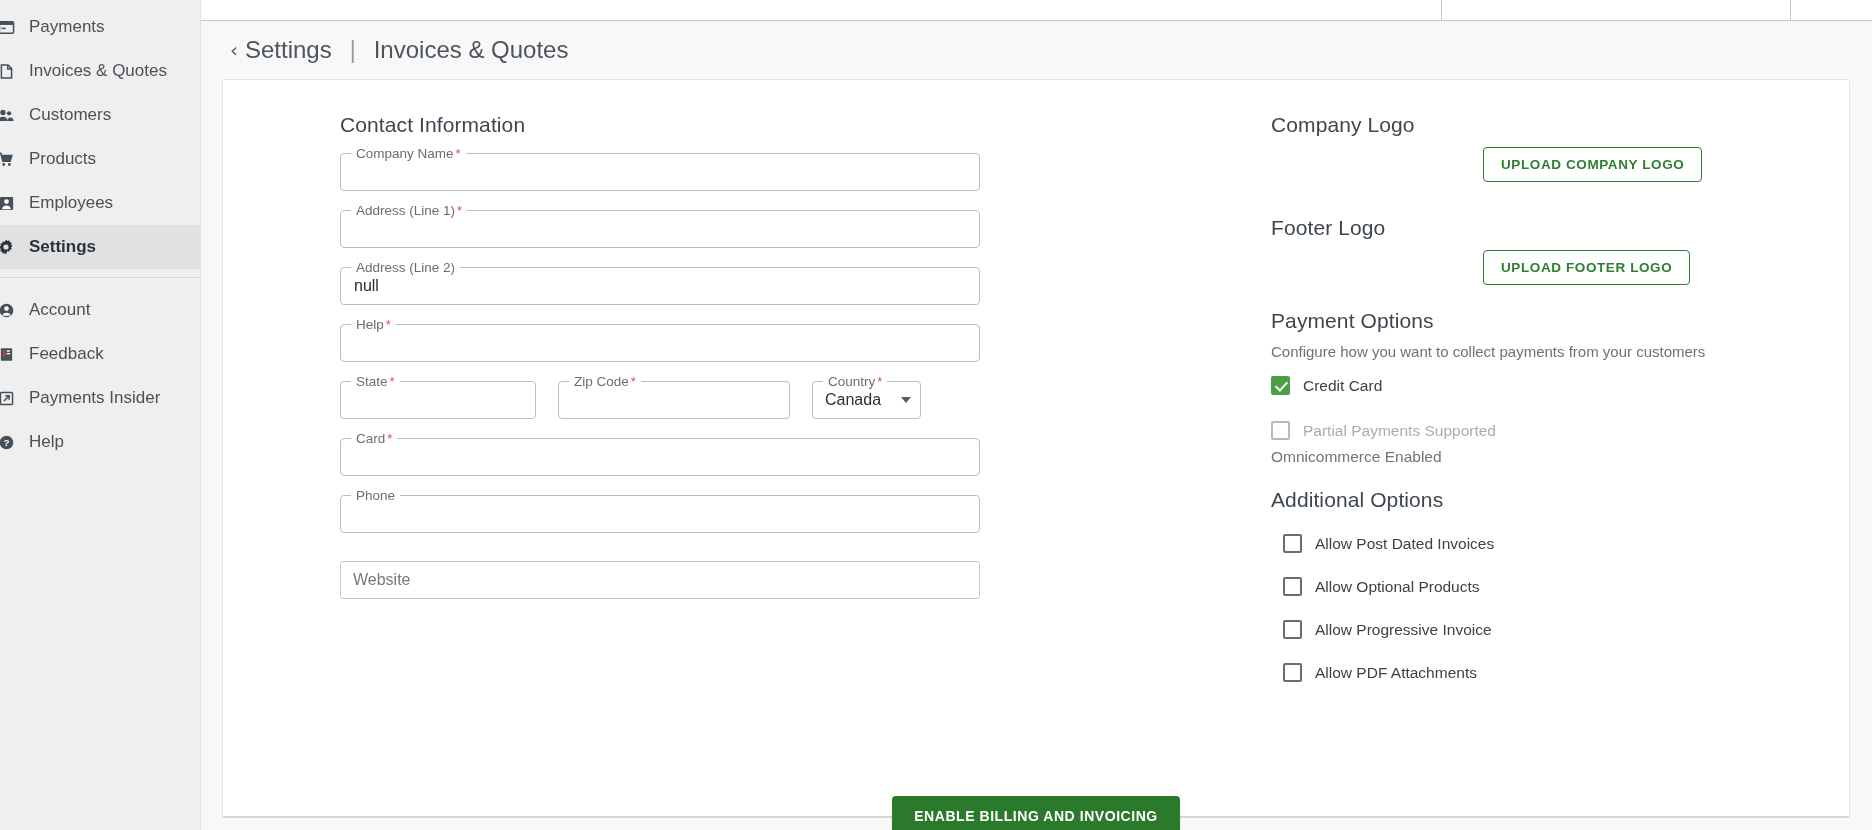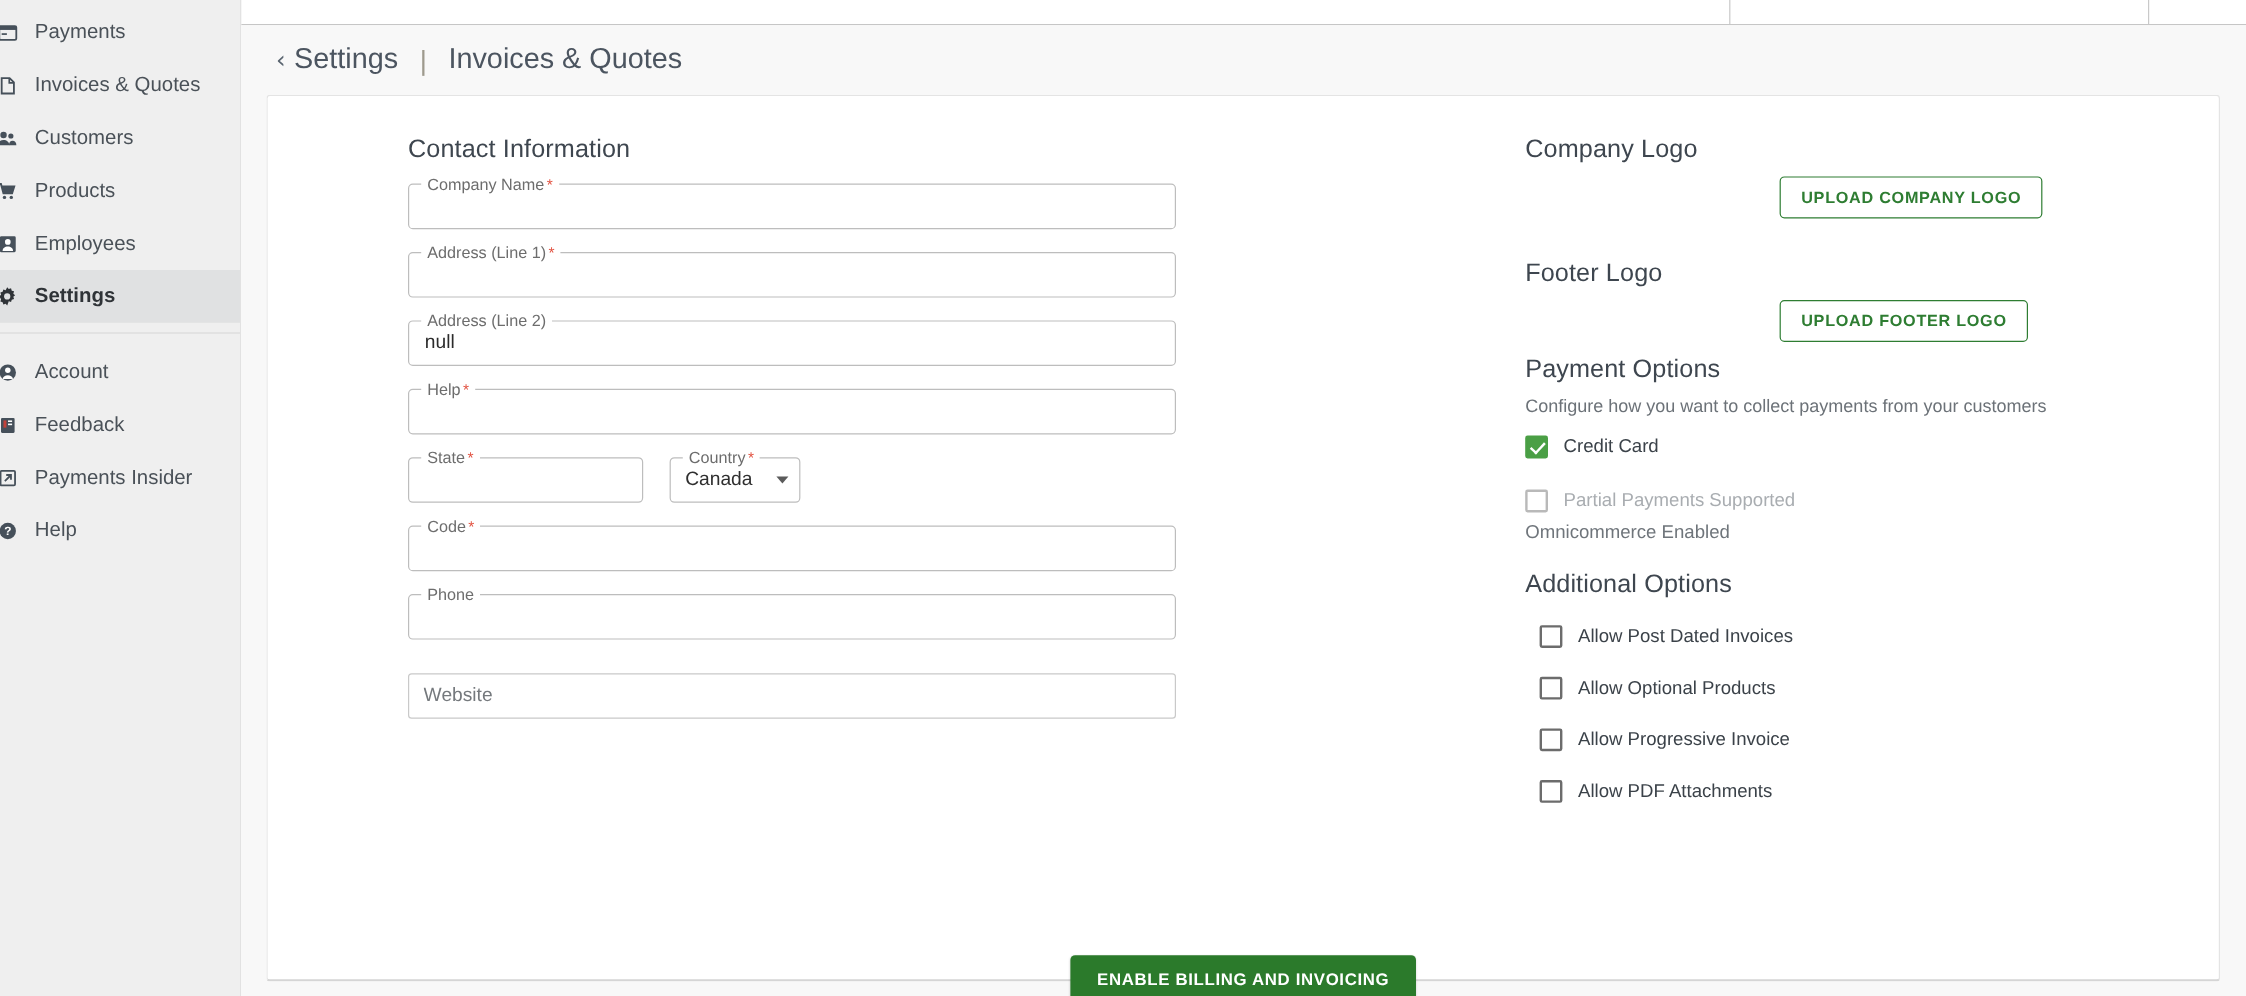--- a/index.html
+++ b/index.html
@@ -364,32 +364,38 @@
             </div>
           </div>
 
           <div class="field-row">
             <div class="field fw-state">
               <div class="field-box">
                 <span class="field-label"><span>State</span><span class="req">*</span></span>
                 <input class="field-input" value="" style="">
               </div>
             </div>
+            <div class="field fw-zip">
+              <div class="field-box">
+                <span class="field-label"><span>Zip Code</span><span class="req">*</span></span>
+                <input class="field-input" value="" style="">
+              </div>
+            </div>
             <div class="field fw-country">
               <div class="field-box select-box">
                 <span class="field-label"><span>Country</span><span class="req">*</span></span>
                 <span class="select-value">Canada</span>
                 <span class="select-arrow"></span>
               </div>
             </div>
           </div>
 
           <div class="field">
             <div class="field-box">
-              <span class="field-label"><span>Code</span><span class="req">*</span></span>
+              <span class="field-label"><span>Card</span><span class="req">*</span></span>
               <input class="field-input" value="" style="">
             </div>
           </div>
 
           <div class="field">
             <div class="field-box">
               <span class="field-label"><span>Phone</span></span>
               <input class="field-input" value="" style="">
             </div>
           </div>
@@ -408,21 +414,21 @@
             </div>
           </div>
 
           <div class="logo-block" style="margin-top:34px;">
             <h2 class="section-title tight">Footer Logo</h2>
             <div class="upload-row">
               <button class="btn-outline">UPLOAD FOOTER LOGO</button>
             </div>
           </div>
 
-          <div style="margin-top:11px;">
+          <div style="margin-top:24px;">
             <h2 class="section-title tight">Payment Options</h2>
             <div class="section-sub">Configure how you want to collect payments from your customers</div>
 
             <div class="check-row">
               <span class="chk checked"></span>
               <span class="chk-label">Credit Card</span>
             </div>
 
             <div class="check-row" style="margin-bottom:18px;">
               <span class="chk disabled"></span>

